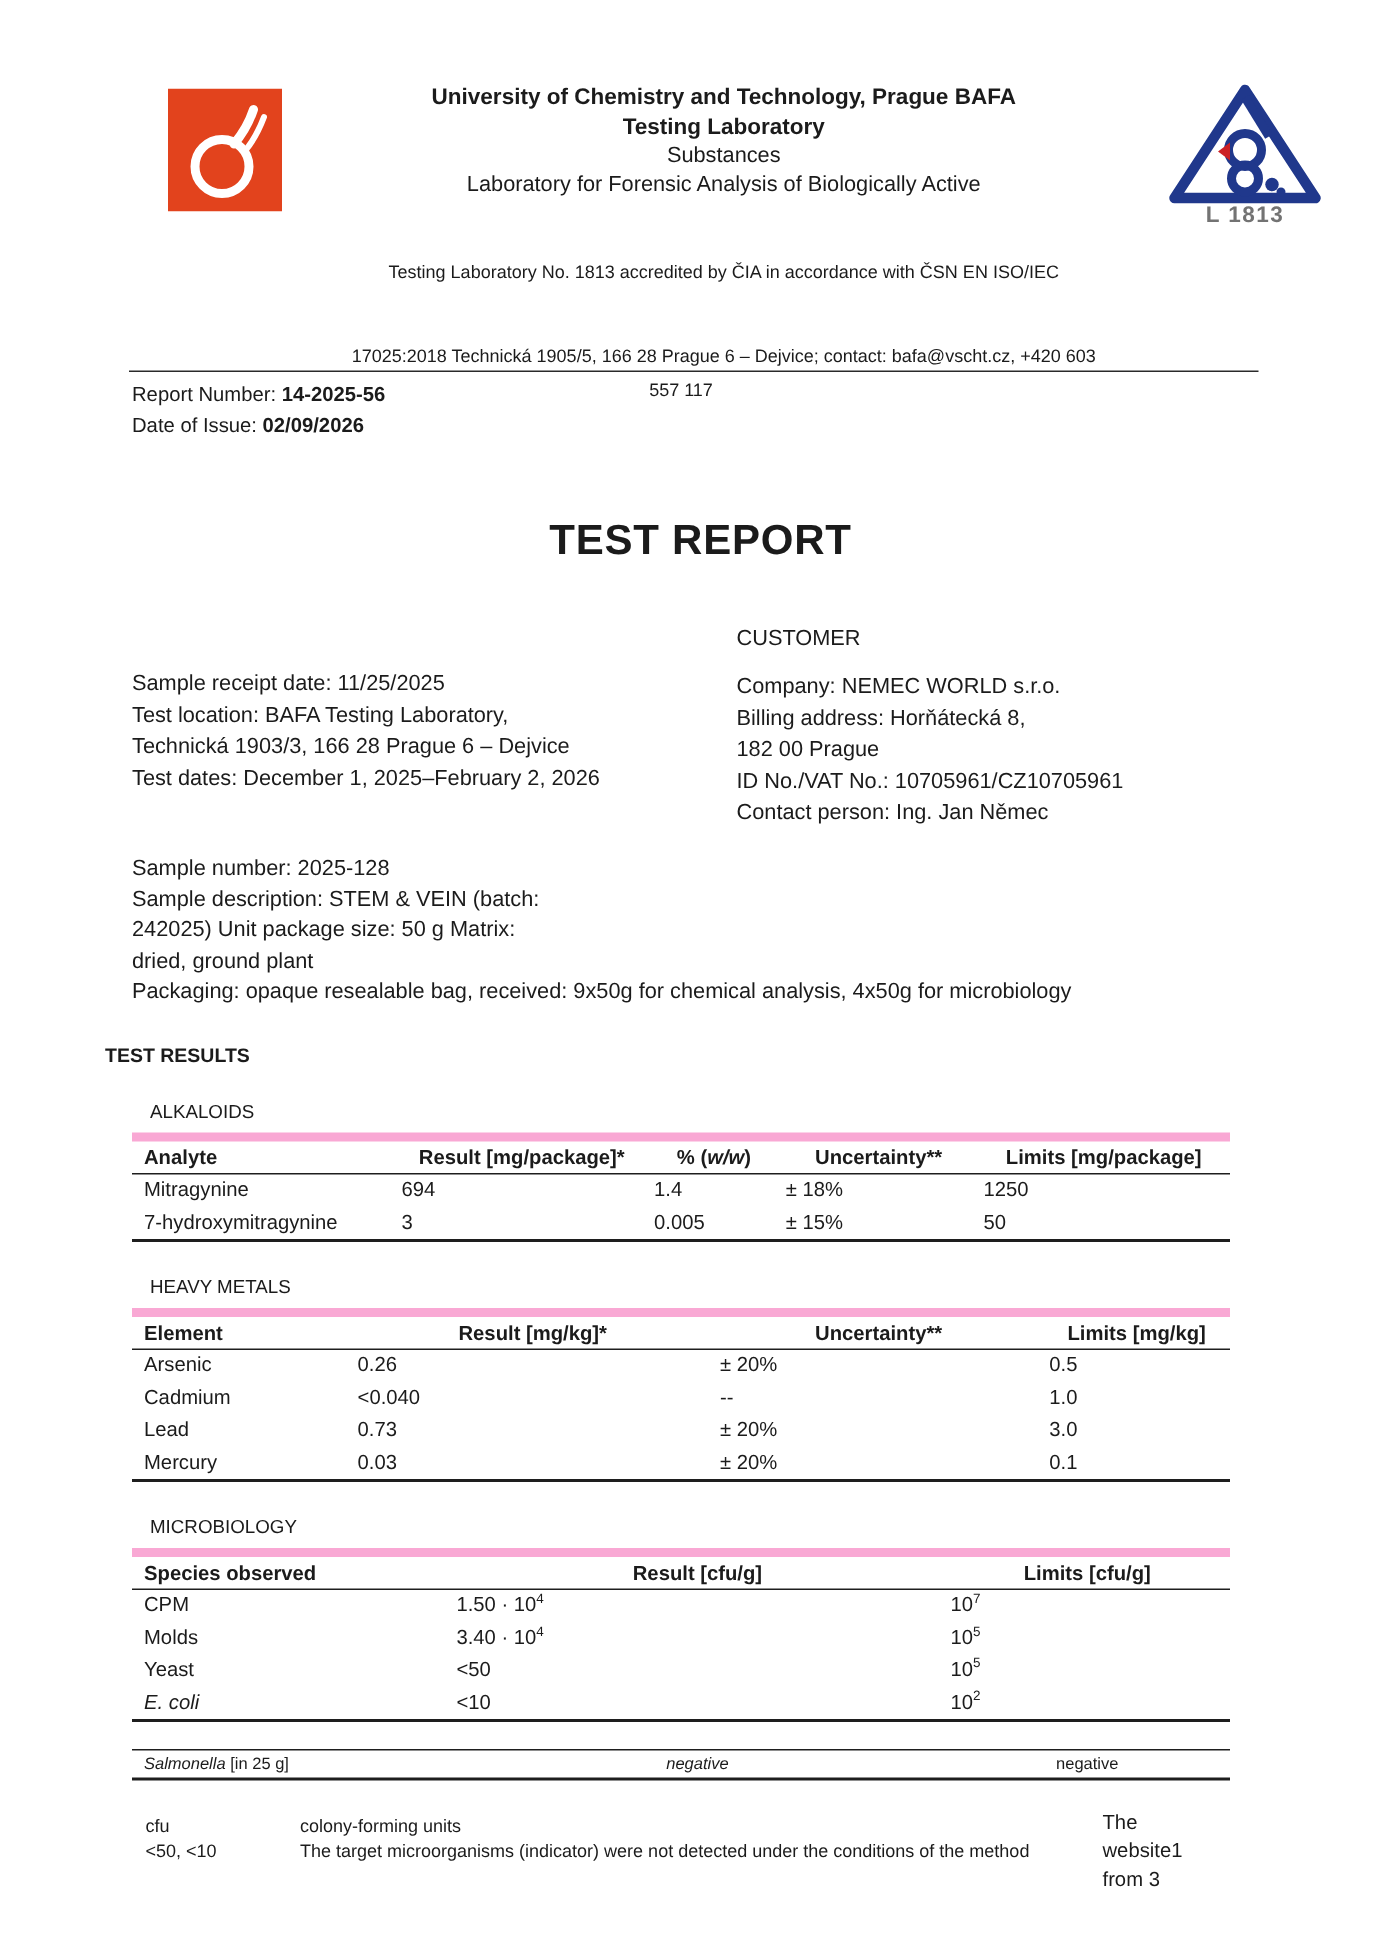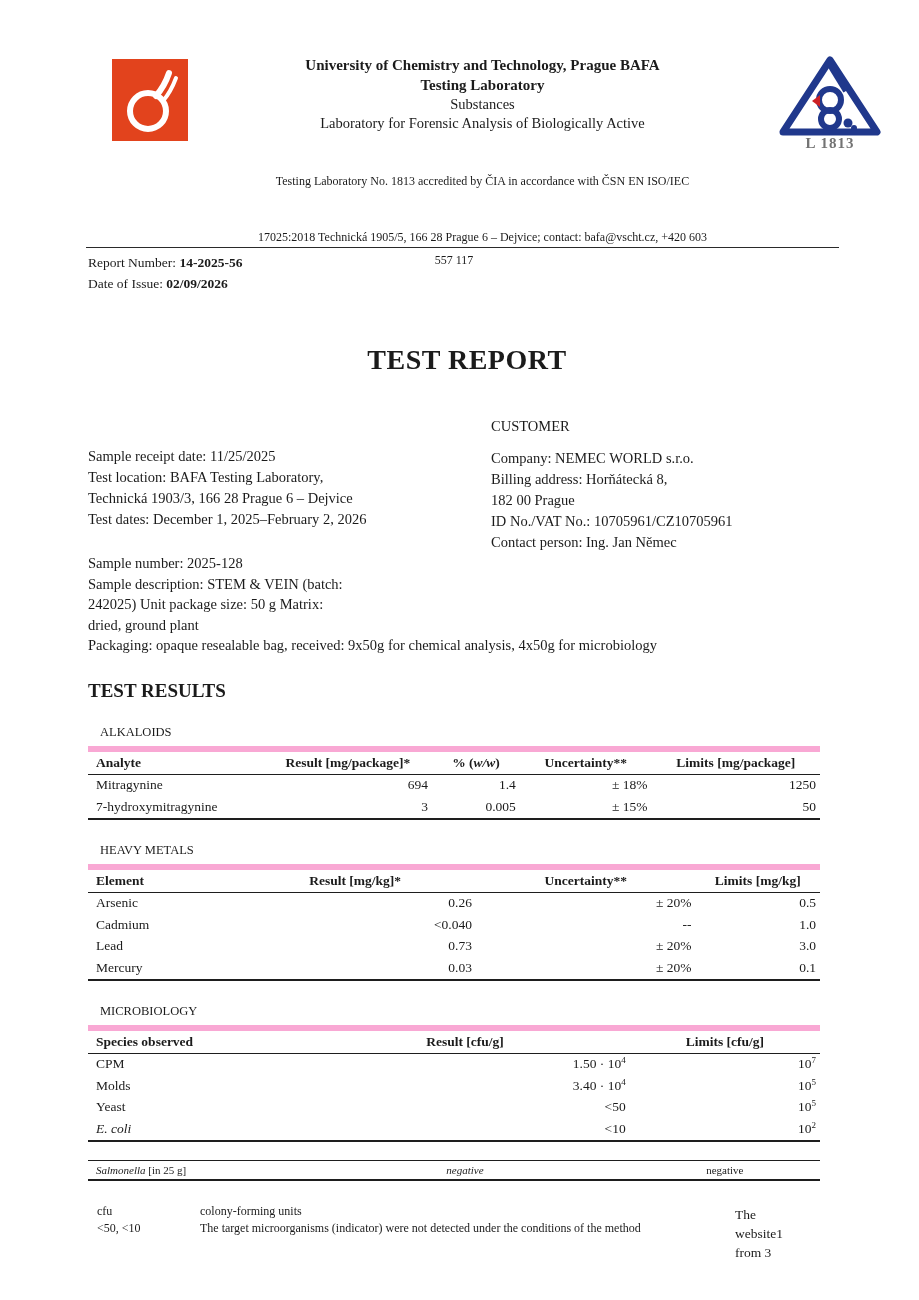--- a/index.html
+++ b/index.html
@@ -1,21 +1,21 @@
 <!DOCTYPE html>
 <html><head>
 <meta charset="utf-8">
 <style>
   html,body{margin:0;padding:0;background:#fff;}
   .page{
     position:relative;
     width:919px;height:1300px;
     background:#fff;
     box-sizing:border-box;
-    font-family:Liberation Serif, serif;
+    font-family:Liberation Sans, sans-serif;
     color:#1b1b1b;
     overflow:hidden;
   }
   
   .header{
     display:flex;
     align-items:flex-start;
     justify-content:space-between;
     padding:55px 36px 0 112px;
   }
@@ -41,38 +41,38 @@
   }
   
   .info-grid{
     display:grid;grid-template-columns:403px 1fr;
     margin:40px 99px 0 88px;
     font-size:14.5px;line-height:21px;
   }
   .info-left{padding-top:30px;}
   .customer-heading{margin-bottom:11px;}
   
-  .sample-block{margin:0 70px 0 88px;font-size:14.5px;line-height:20.5px;}
-  
-  .section-heading{margin:24px 0 0 88px;font-size:19px;font-weight:bold;}
+  .sample-block{margin:16px 70px 0 88px;font-size:14.5px;line-height:20.5px;}
+  
+  .section-heading{margin:24px 0 0 70px;font-size:13px;font-weight:bold;}
   .table-label{margin:22px 0 0 100px;font-size:12.5px;line-height:17px;}
   
   table.results{
     width:732px;margin:5px 99px 0 88px;
     border-collapse:collapse;
     font-size:13.5px;
     border-top:6px solid #f9a8d4;
     border-bottom:2px solid #1e1e1e;
   }
   table.results th{
     font-weight:bold;text-align:center;
     padding:3px 4px;border-bottom:1.6px solid #1e1e1e;
     white-space:nowrap;
   }
-  table.results td{padding:2.5px 4px;text-align:right;line-height:16.5px;}
+  table.results td{padding:2.5px 4px;text-align:left;line-height:16.5px;}
   table.results th:first-child, table.results td:first-child{text-align:left;padding-left:8px;}
   .alk col.c0{width:24%}.alk col.c1{width:23%}.alk col.c2{width:12%}.alk col.c3{width:18%}.alk col.c4{width:23%}
   .hm col.c0{width:20%}.hm col.c1{width:33%}.hm col.c2{width:30%}.hm col.c3{width:17%}
   .mb col.c0{width:29%}.mb col.c1{width:45%}.mb col.c2{width:26%}
   sup{font-size:9px;line-height:0;}
   .it{font-style:italic;}
   table.salmonella{
     width:732px;margin:18px 99px 0 88px;
     border-collapse:collapse;font-size:11px;
     border-top:1.3px solid #1e1e1e;border-bottom:2px solid #1e1e1e;

